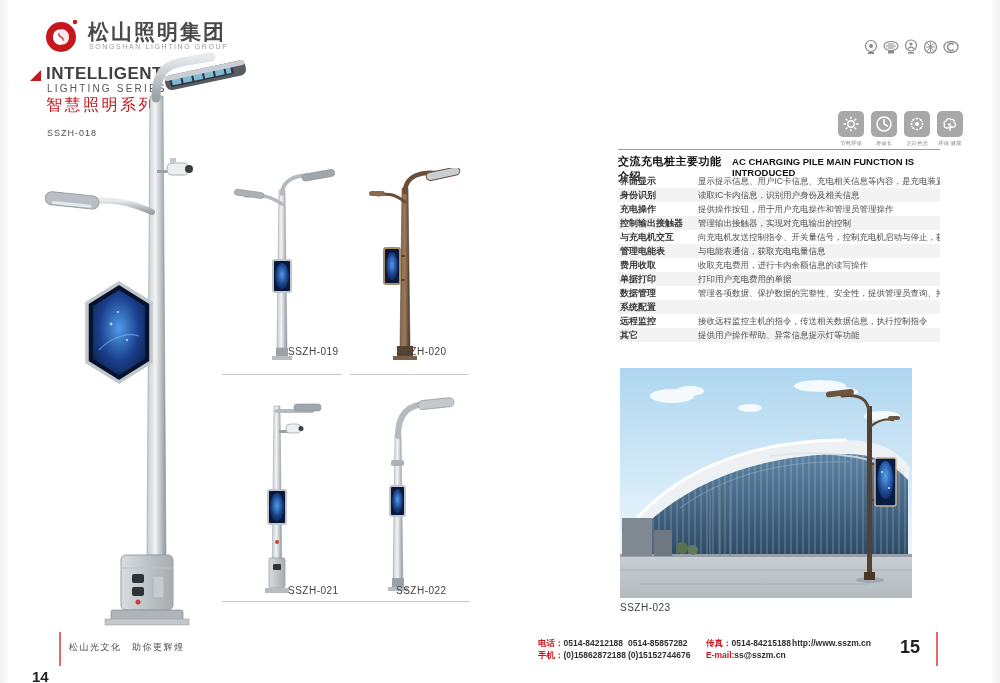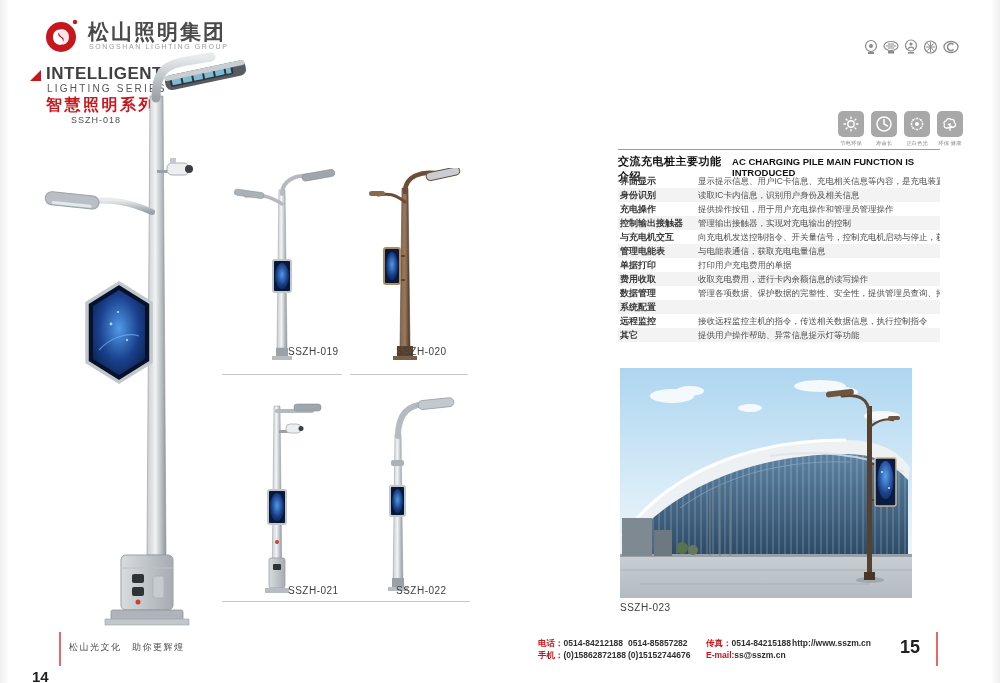--- a/index.html
+++ b/index.html
@@ -21,24 +21,24 @@
   #brand-en { position:absolute; left:45px; top:27px; font-size:7px; color:#9b9b9b;
               letter-spacing:1.6px; white-space:nowrap; }
 
   #series { position:absolute; left:30px; top:64px; }
   .tri { position:absolute; left:0; top:6px; width:11px; height:11px; background:#c8161d;
          clip-path:polygon(0 100%, 100% 0, 100% 100%); }
   #series-en1 { position:absolute; left:16px; top:0; font-size:17px; font-weight:bold;
                 color:#3f3f3f; letter-spacing:.5px; white-space:nowrap; }
   #series-en2 { position:absolute; left:17px; top:19px; font-size:10px; color:#555;
                 letter-spacing:2.2px; white-space:nowrap; }
-  #series-cn  { position:absolute; left:16px; top:31px; font-size:16px; font-weight:bold;
+  #series-cn  { position:absolute; left:16px; top:31px; font-size:16px; font-weight:normal;
                 color:#c8161d; letter-spacing:2.5px; white-space:nowrap; }
-  #series-model { position:absolute; left:17px; top:51px; font-size:9px; color:#4f4f4f;
-                letter-spacing:1px; white-space:nowrap;margin-left:24px; }
+  #series-model { position:absolute; left:17px; top:64px; font-size:9px; color:#4f4f4f;
+                letter-spacing:1px; white-space:nowrap; }
 
   
   #certs { position:absolute; left:864px; top:39px; display:flex; gap:5px; }
   #certs svg { display:block; }
 
   
   #features { position:absolute; left:838px; top:111px; display:flex; gap:7px; }
   .feat { display:flex; flex-direction:column; align-items:center; width:26px; }
   .feat .box { width:26px; height:26px; background:#a8a8a8; border-radius:5px;
                display:flex; align-items:center; justify-content:center; }
@@ -385,27 +385,27 @@
         <span class="func-label">与充电机交互</span>
         <span class="func-desc">向充电机发送控制指令、开关量信号，控制充电机启动与停止，获取充电机工作状态信息</span>
       </div>
 
       <div class="func-row">
         <span class="func-label">管理电能表</span>
         <span class="func-desc">与电能表通信，获取充电电量信息</span>
       </div>
 
       <div class="func-row">
+        <span class="func-label">费用收取</span>
+        <span class="func-desc">收取充电费用，进行卡内余额信息的读写操作</span>
+      </div>
+
+      <div class="func-row">
         <span class="func-label">单据打印</span>
         <span class="func-desc">打印用户充电费用的单据</span>
-      </div>
-
-      <div class="func-row">
-        <span class="func-label">费用收取</span>
-        <span class="func-desc">收取充电费用，进行卡内余额信息的读写操作</span>
       </div>
 
       <div class="func-row">
         <span class="func-label">数据管理</span>
         <span class="func-desc">管理各项数据、保护数据的完整性、安全性，提供管理员查询、拷贝、删除等功能</span>
       </div>
 
       <div class="func-row">
         <span class="func-label">系统配置</span>
       </div>

